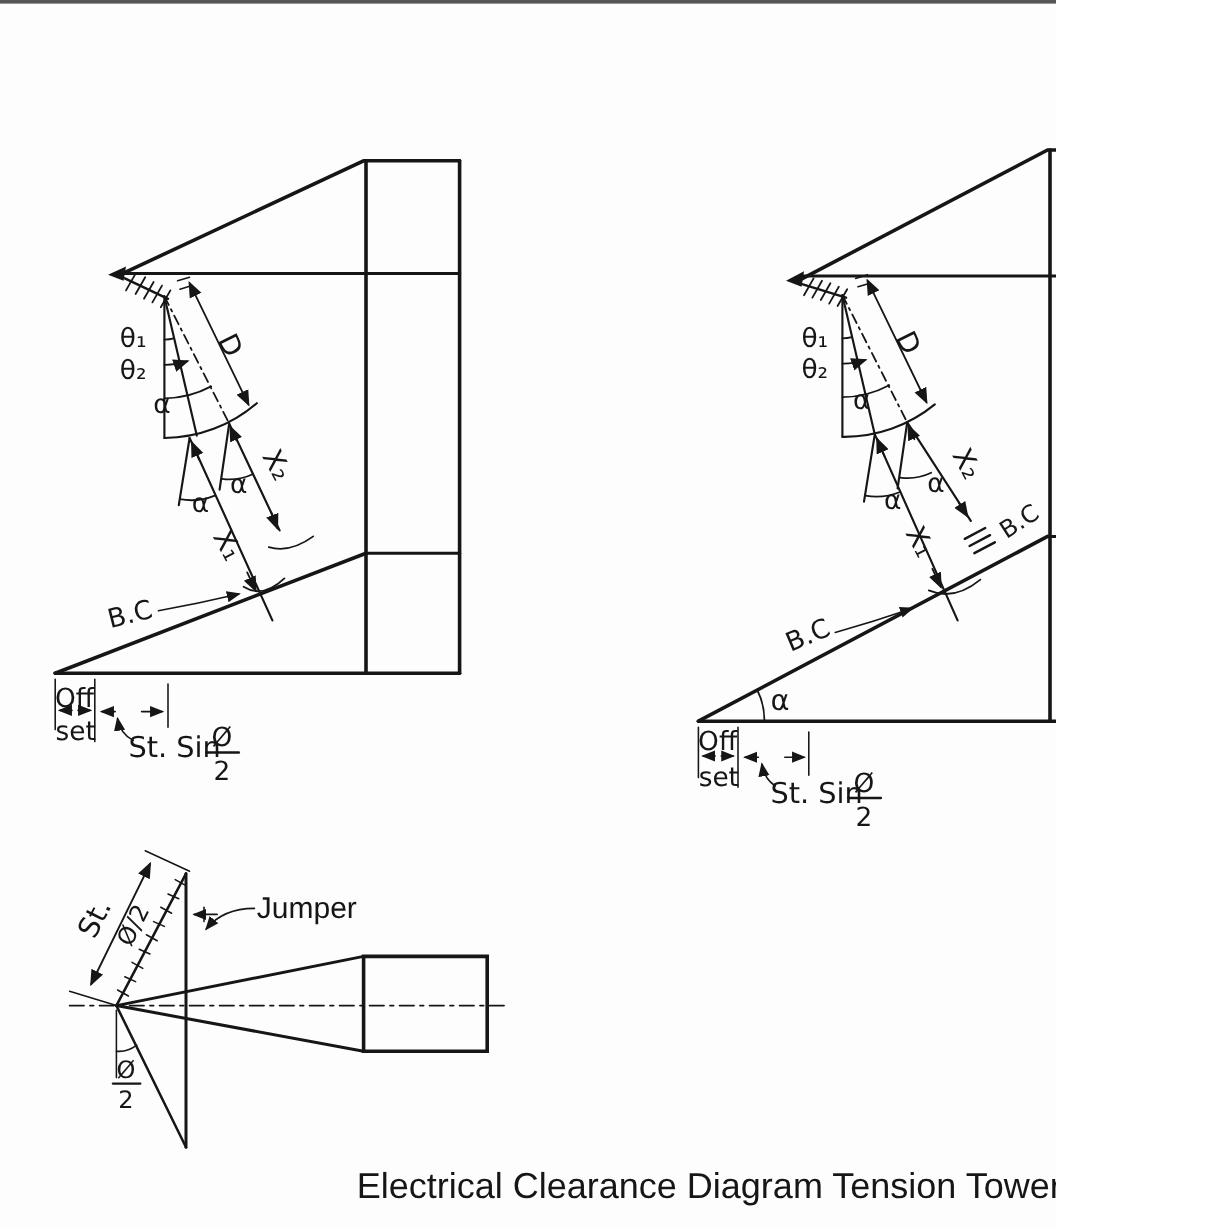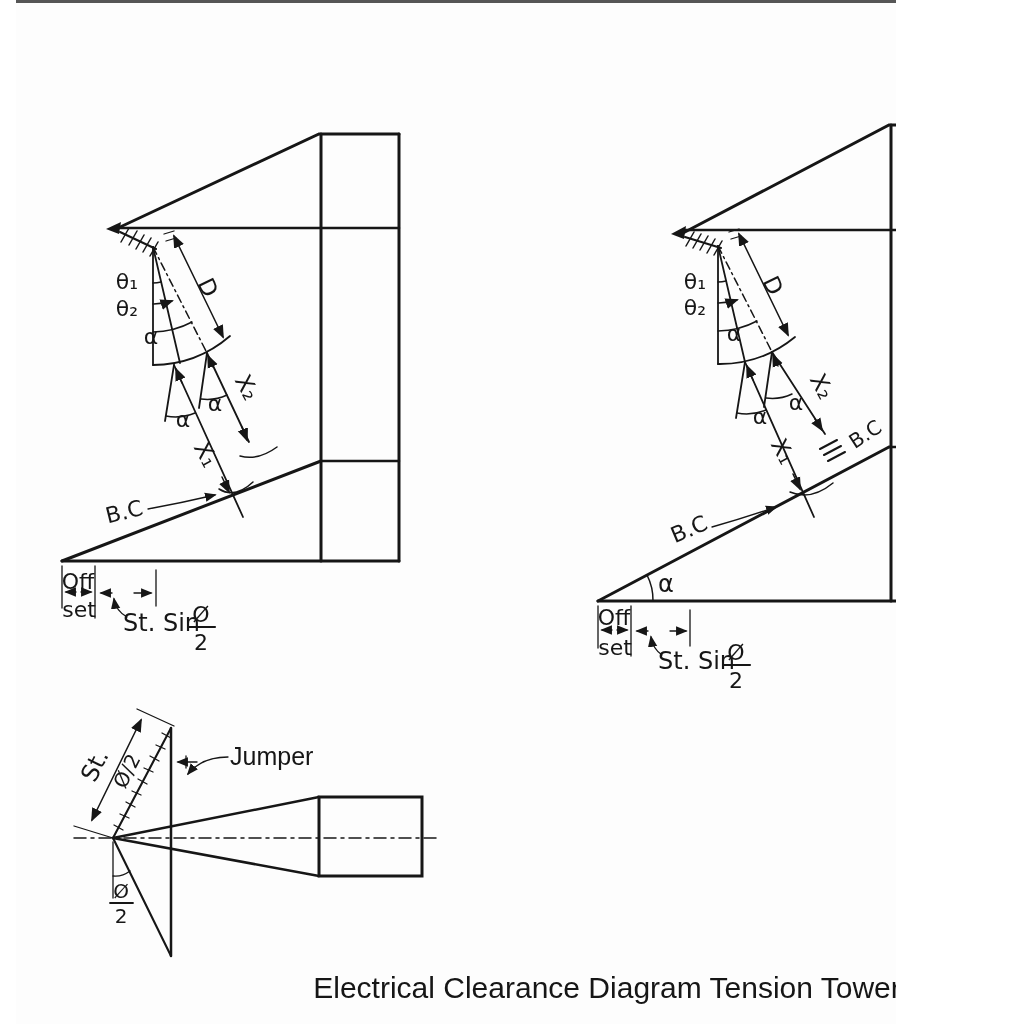--- a/index.html
+++ b/index.html
@@ -1,18 +1,18 @@
 <!DOCTYPE html>
 <html><head>
 <meta charset="utf-8">
 <style>
   html,body{margin:0;padding:0;background:#ffffff;}
   #stage{
     position:relative;width:880px;height:1024px;background:#fdfdfd;
-    font-family:"DejaVu Sans",sans-serif;overflow:hidden;margin-left:16px;
+    font-family:"DejaVu Sans",sans-serif;overflow:hidden;
   }
   svg text{fill:#161616;}
   .lbl{font-family:"DejaVu Sans",sans-serif;font-size:22px;}
   .lbl-sm{font-family:"DejaVu Sans",sans-serif;font-size:20px;}
   .lbl-dim{font-family:"DejaVu Sans",sans-serif;font-size:23px;}
   .lbl-txt{font-family:"DejaVu Sans",sans-serif;font-size:24px;}
   .lbl-jumper{font-family:"Liberation Sans","DejaVu Sans",sans-serif;font-size:25px;}
   .title-txt{font-family:"Liberation Sans","DejaVu Sans",sans-serif;font-size:30px;}
   .s3{stroke:#161616;stroke-width:3;fill:none;stroke-linecap:round;}
   .s25{stroke:#161616;stroke-width:2.5;fill:none;stroke-linecap:round;}

